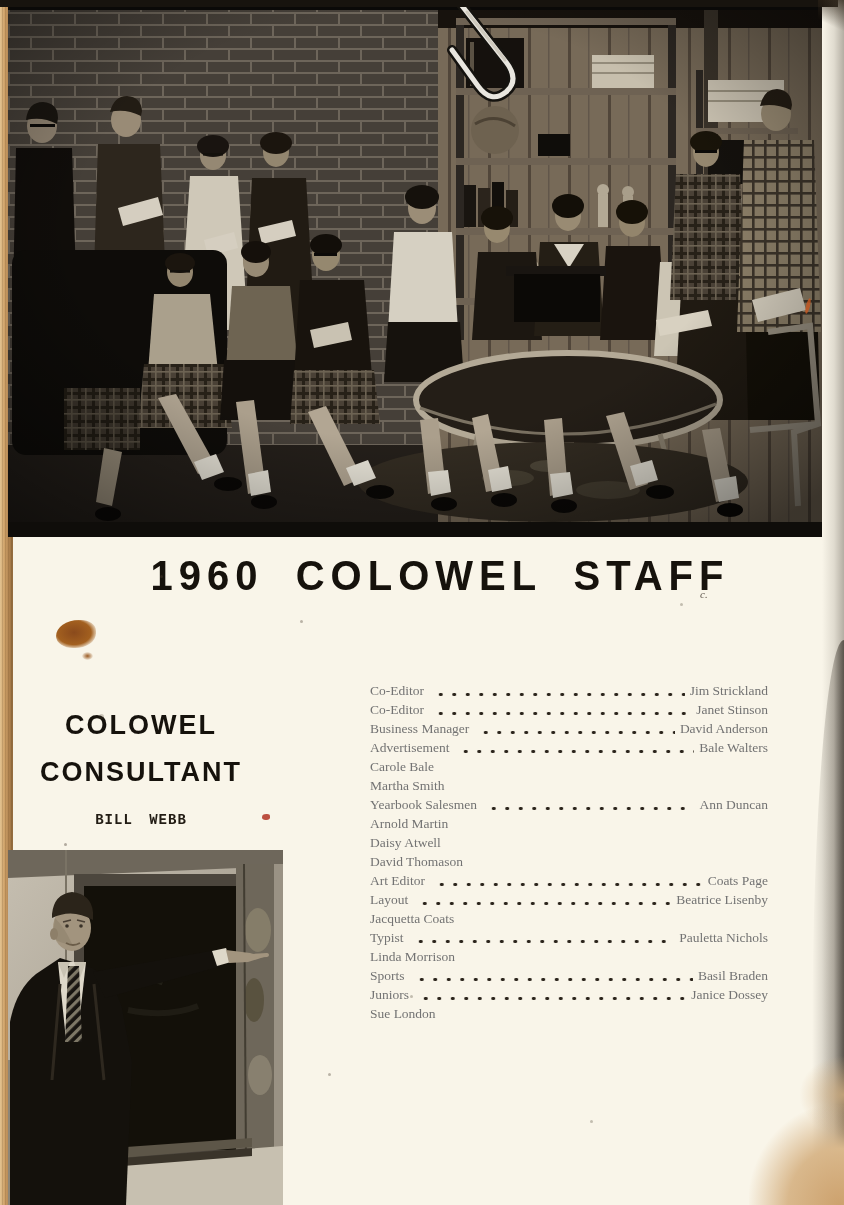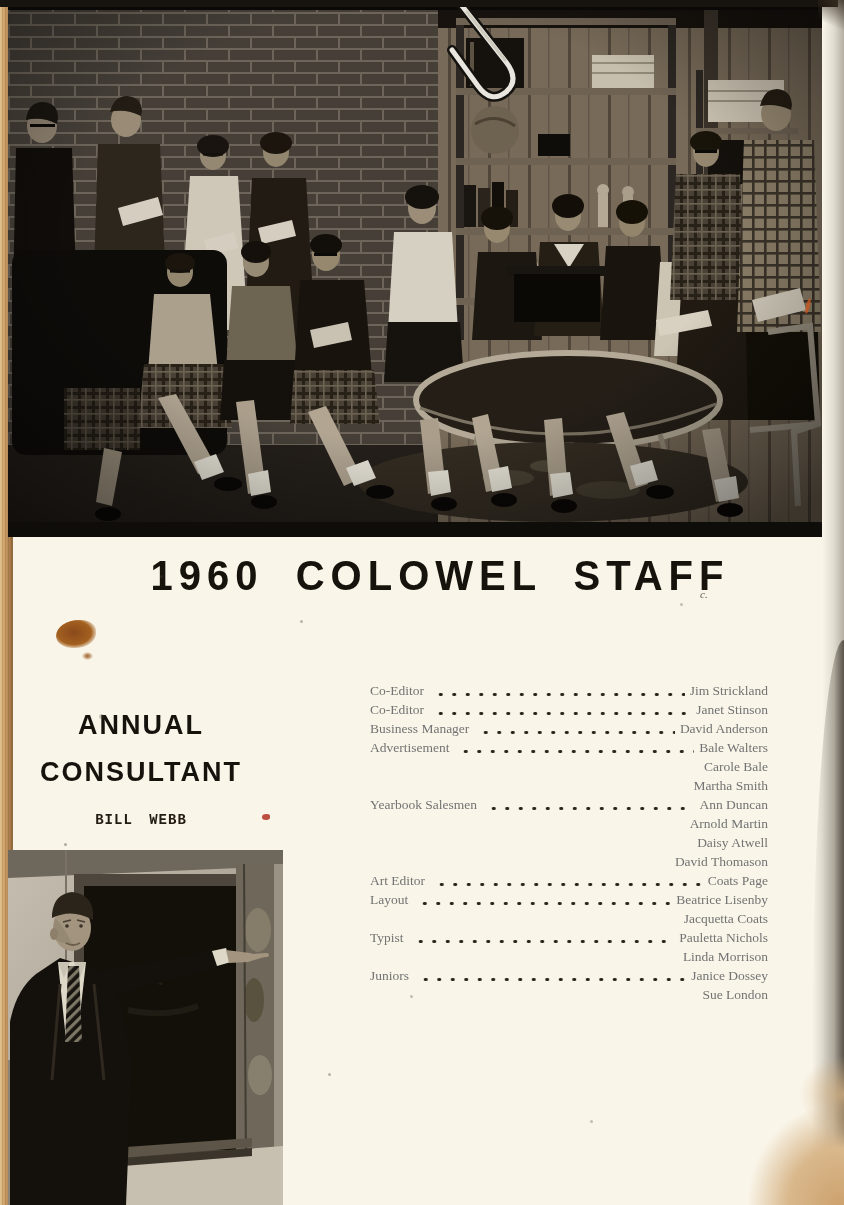--- a/index.html
+++ b/index.html
@@ -35,21 +35,21 @@
   .lc-h{font-family:"Liberation Sans",sans-serif;font-weight:bold;font-size:27px;
     letter-spacing:2px;line-height:1;}
   .lc-h2{margin-top:20px;}
   .lc-name{margin-top:26px;font-family:"Liberation Mono",monospace;font-weight:bold;
     font-size:14px;letter-spacing:1px;word-spacing:7px;color:#221c14;}
 
   
   .roster{position:absolute;left:370px;top:681px;width:398px;color:#737373;
     font-size:13.5px;}
   .roster-row{display:flex;align-items:baseline;height:19px;line-height:19px;}
-  .roster-row.cont{justify-content:flex-end;}
+  .roster-row.cont{}
   .role{white-space:pre;}
   .dots{flex:1 1 auto;align-self:stretch;margin:0 5px 0 8px;
     background-image:radial-gradient(circle,#2b241b 1.6px,rgba(0,0,0,0) 2px);
     background-size:13.5px 19px;background-position:2px 4px;background-repeat:repeat-x;}
   .name{white-space:pre;}
 
   
   .stain-blob{position:absolute;left:56px;top:620px;width:40px;height:28px;border-radius:60% 40% 55% 45%;
     background:radial-gradient(ellipse at 45% 45%,#8a4a1c 0%,#a3601f 55%,rgba(163,96,31,0) 78%);}
   .stain-blob2{position:absolute;left:82px;top:652px;width:11px;height:8px;border-radius:50%;
@@ -295,21 +295,21 @@
     </svg>
   </div>
   <div class="top-strip"></div>
   <div class="corner-smudge"></div>
   <div class="orange-scratch"></div>
 
   <div class="page-title">1960 COLOWEL STAFF</div>
   <div class="cmark">c.</div>
 
   <div class="left-col">
-    <div class="lc-h">ANNUAL</div>
+    <div class="lc-h">COLOWEL</div>
     <div class="lc-h lc-h2">CONSULTANT</div>
     <div class="lc-name">BILL WEBB</div>
   </div>
 
   <div class="photo-bottom">
     <svg viewBox="0 0 275 355" preserveAspectRatio="none" role="img" aria-label="Bill Webb in a dark suit pointing at a wall map beside a chalkboard">
       <defs>
         <linearGradient id="wallg" x1="0" y1="0" x2="1" y2="1">
           <stop offset="0%" stop-color="#c6bfb1"></stop>
           <stop offset="100%" stop-color="#948c7d"></stop>
@@ -420,20 +420,25 @@
       </div>
       <div class="roster-row">
         <span class="role">Typist</span>
         <span class="dots"></span>
         <span class="name">Pauletta Nichols</span>
       </div>
       <div class="roster-row cont">
         <span class="name">Linda Morrison</span>
       </div>
       <div class="roster-row">
+        <span class="role">Sports</span>
+        <span class="dots"></span>
+        <span class="name">Basil Braden</span>
+      </div>
+      <div class="roster-row">
         <span class="role">Juniors</span>
         <span class="dots"></span>
         <span class="name">Janice Dossey</span>
       </div>
       <div class="roster-row cont">
         <span class="name">Sue London</span>
       </div>
     </div>
 
   <div class="stain-blob"></div>

